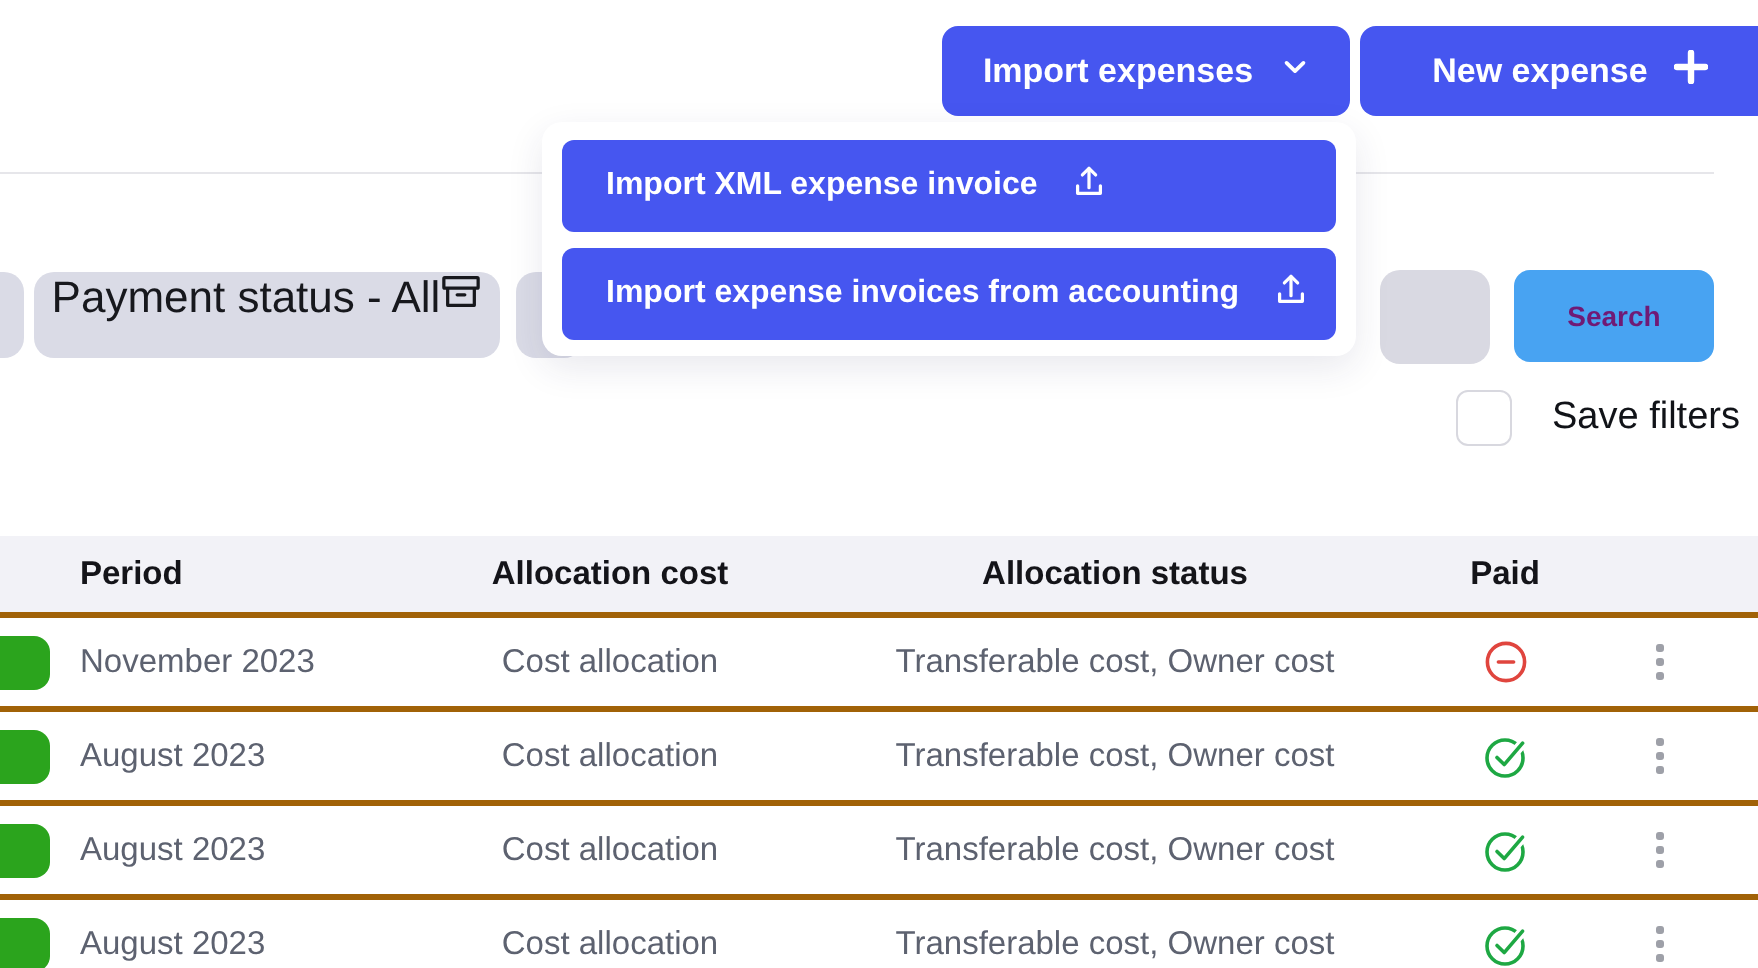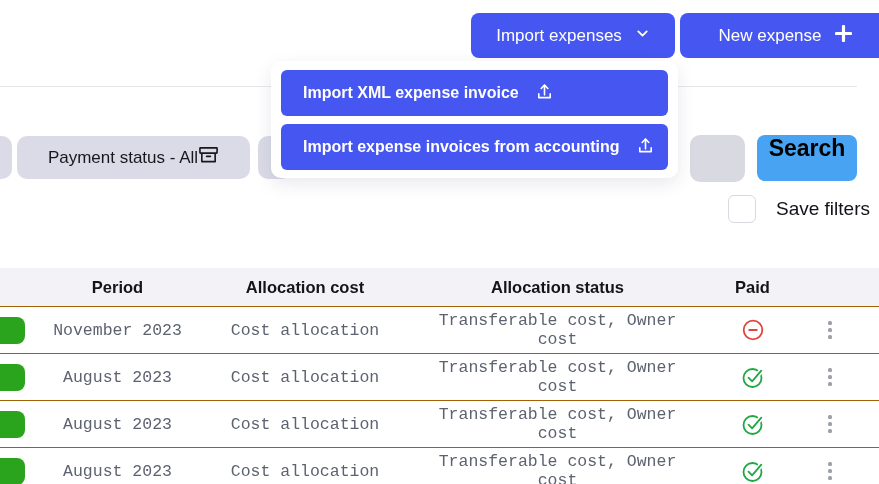--- a/index.html
+++ b/index.html
@@ -8,21 +8,21 @@
     position:relative; width:879px; height:484px; overflow:hidden;
     background:#fff; font-family:"Liberation Sans", sans-serif;
   }
 
   
   .top-divider { position:absolute; left:0; top:86px; width:857px; height:1px; background:#e6e6ea; z-index:0; }
 
   
   .btn-primary {
     position:absolute; top:13px; height:45px; border-radius:8px;
-    background:#4656f0; color:#fff; font-weight:normal; font-size:17px;
+    background:#4656f0; color:#fff; font-weight:bold; font-size:17px;
     display:flex; align-items:center; justify-content:center; gap:13px;
     cursor:pointer; z-index:2; border:none;
   }
   .btn-import { left:471px; width:204px; }
   .btn-new { left:680px; width:210px; }
 
   
   .dropdown-panel {
     position:absolute; left:271px; top:61px; width:407px; height:117px;
     background:#fff; border-radius:10px; z-index:3; padding:9px 10px;
@@ -32,47 +32,47 @@
     width:387px; height:46px; border-radius:6px; background:#4656f0;
     color:#fff; font-weight:bold; font-size:16px;
     display:flex; align-items:center; gap:16px; padding-left:22px;
     margin-bottom:8px; cursor:pointer;
   }
 
   
   .pill {
     position:absolute; top:136px; height:43px; border-radius:10px;
     background:#dadbe6; z-index:1;
-    display:flex; align-items:center; justify-content:center; gap:0;
-    font-size:17px; color:#17181d;
+    display:flex; align-items:flex-start; justify-content:center; gap:0;
+    font-size:22px; color:#17181d;
   }
   .pill-left-fragment { left:-16px; width:28px; }
   .pill-payment { left:17px; width:233px; }
   .pill-mid-fragment { left:258px; width:34px; }
   .pill-right-empty { left:690px; top:135px; width:55px; height:47px; background:#d9d9e2; }
 
   .btn-search {
     position:absolute; left:757px; top:135px; width:100px; height:46px;
-    border-radius:8px; background:#48a3f2; color:#000000; font-weight:bold;
-    font-size:23px; display:flex; align-items:flex-start; justify-content:center;
+    border-radius:8px; background:#48a3f2; color:#701a75; font-weight:bold;
+    font-size:14px; display:flex; align-items:center; justify-content:center;
     cursor:pointer; z-index:1; border:none;
   }
 
   
   .save-filters { position:absolute; left:728px; top:195px; display:flex; align-items:center; gap:20px; z-index:1; }
   .checkbox { width:28px; height:28px; border:1.5px solid #d8d8df; border-radius:6px; background:#fff; cursor:pointer; }
   .save-filters-label { font-size:19px; color:#111318; }
 
   
   .table { position:absolute; left:0; top:268px; width:879px; z-index:1; }
   .thead, .trow { display:flex; align-items:center; width:879px; }
   .thead { height:38px; background:#f2f2f7; font-weight:bold; font-size:16.5px; color:#141419; }
-  .trow { height:47px; border-top:1px solid #a16207; font-size:16.5px; color:#5d6270; background:#fff;font-family:Liberation Mono, monospace; }
+  .trow { height:47px; border-top:3px solid #a16207; font-size:16.5px; color:#5d6270; background:#fff; }
   .c0 { width:40px; display:flex; align-items:center; }
-  .c1 { width:155px; text-align:center; }
+  .c1 { width:155px; text-align:left; }
   .c2 { width:220px; text-align:center; }
   .c3 { width:285px; text-align:center; }
   .c4 { width:105px; display:flex; justify-content:center; }
   .c5 { width:50px; display:flex; justify-content:center; }
   .row-status-pill { width:25px; height:27px; background:#2ba41d; border-radius:0 8px 8px 0; }
 
   .paid-icon { width:24px; height:24px; position:relative; }
   .paid-icon svg { display:none; }
   .paid-icon.paid .icon-paid { display:block; }
   .paid-icon.unpaid .icon-unpaid { display:block; }

